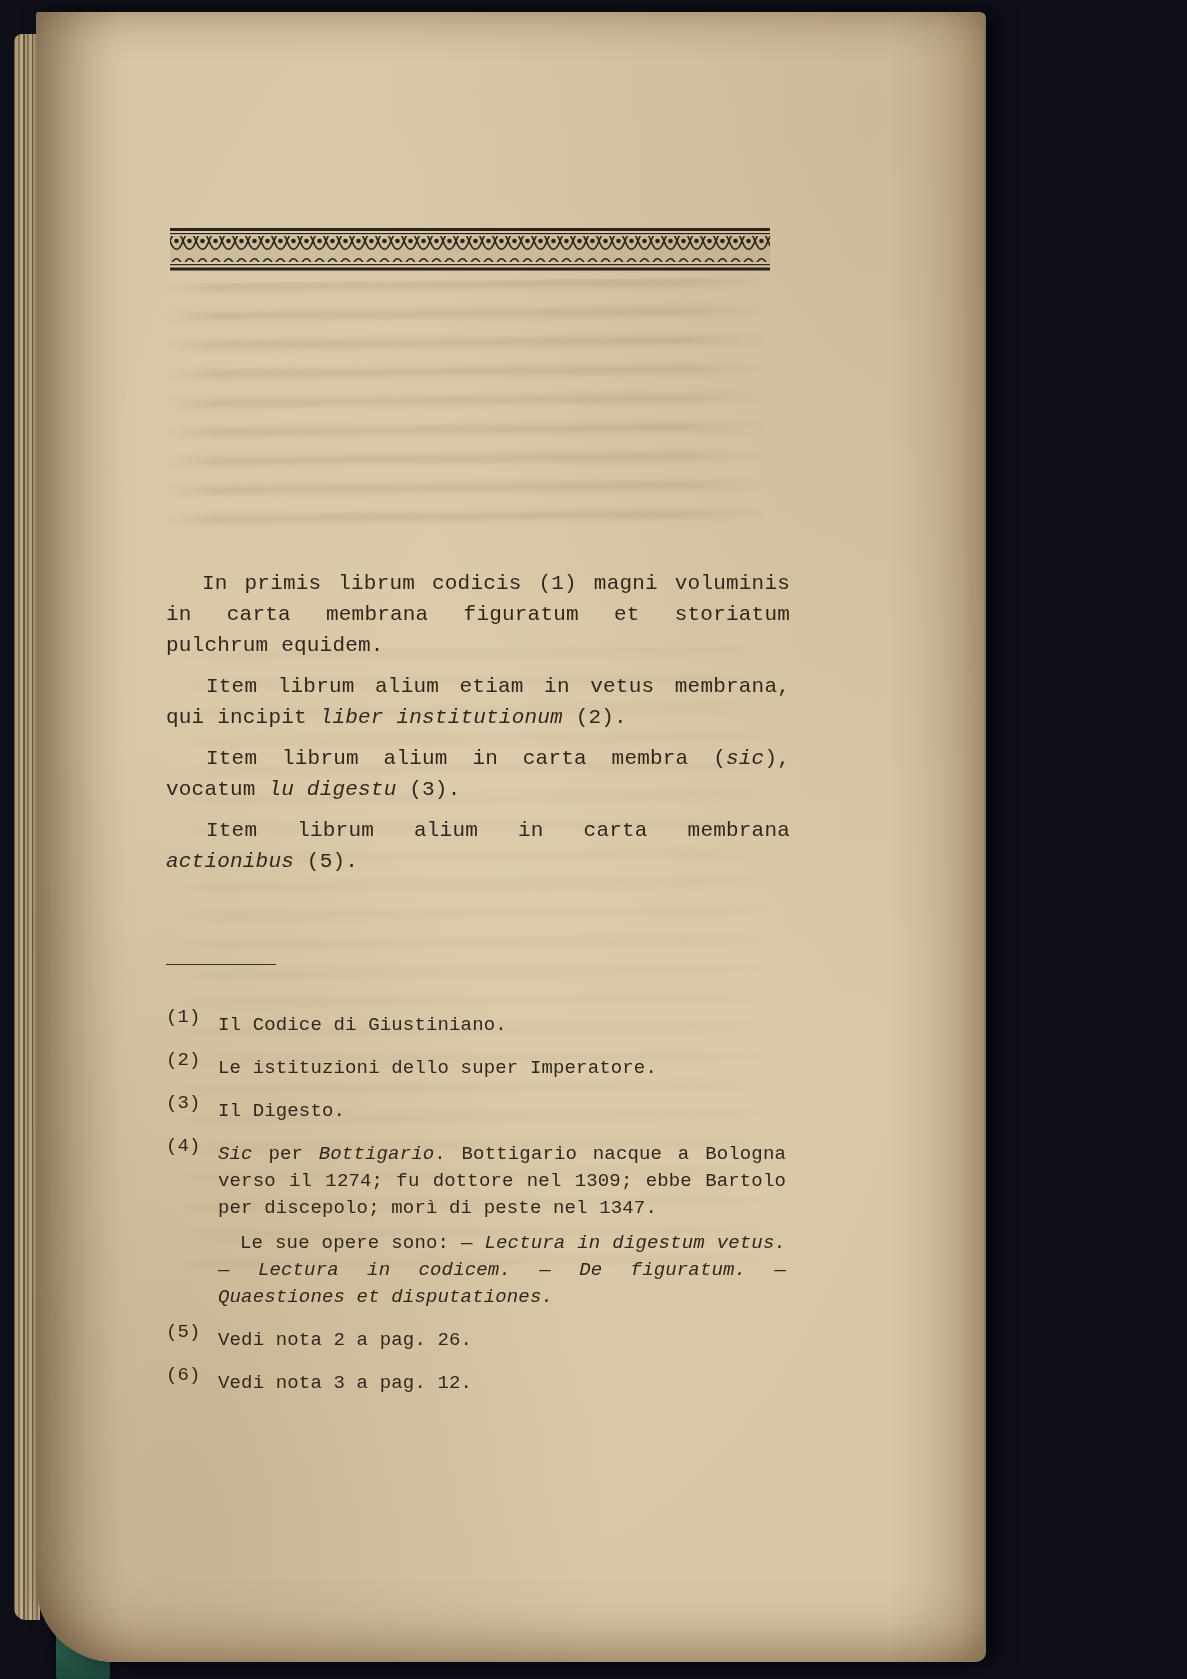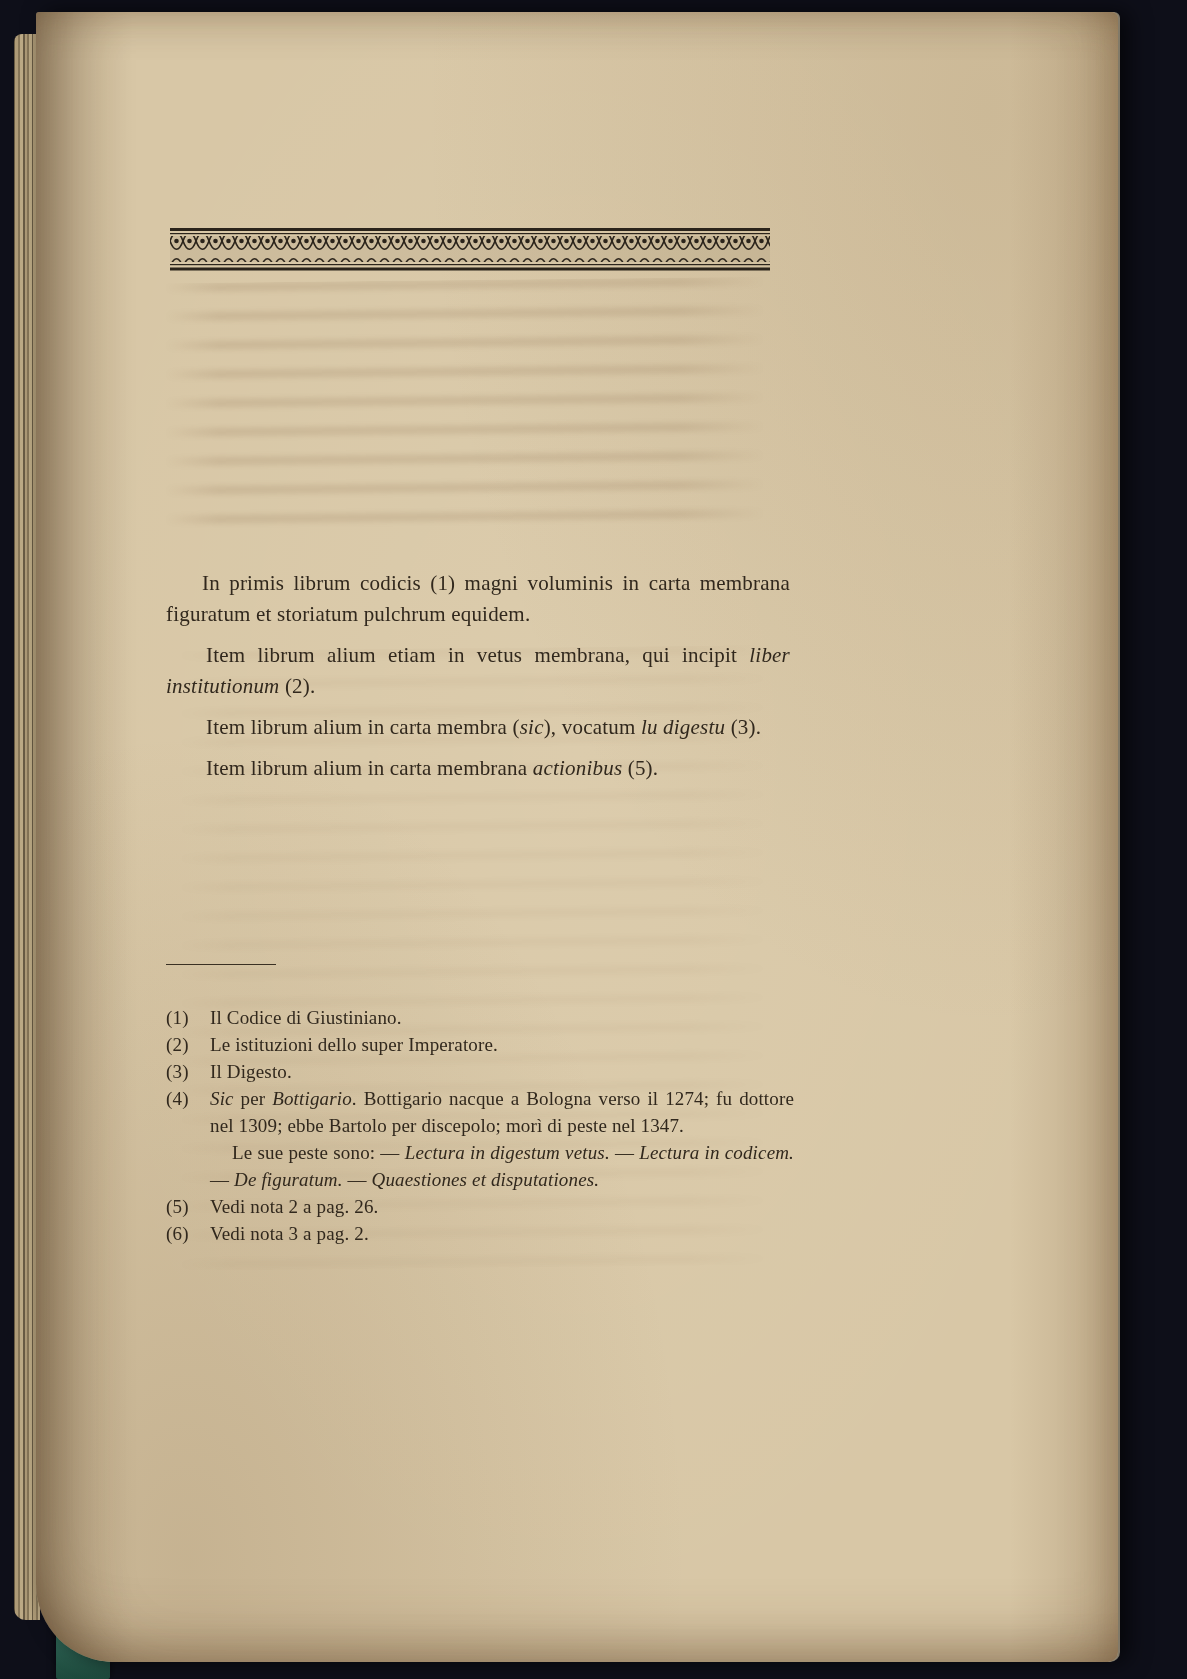--- a/index.html
+++ b/index.html
@@ -21,36 +21,37 @@
     border-radius:8px 0 0 12px;opacity:.95;
   }
 
   .bookmark{
     position:absolute;left:56px;top:1592px;width:54px;height:87px;z-index:1;
     background:linear-gradient(180deg,#3d7a67 0%,#2c6152 55%,#1e4a3d 100%);
     border-radius:2px;box-shadow:0 0 8px rgba(0,0,0,.6);
   }
 
   .page{
-    position:absolute;left:36px;top:12px;width:1082px;height:1650px;z-index:2;
+    position:absolute;left:36px;top:12px;width:948px;height:1650px;z-index:2;
     background-color:var(--paper);
     background-image:
       radial-gradient(ellipse at 88% 6%, rgba(130,100,60,.14), transparent 42%),
       radial-gradient(ellipse at 14% 94%, rgba(115,85,50,.18), transparent 38%),
       radial-gradient(ellipse at 50% 45%, rgba(255,248,230,.10), transparent 70%),
       linear-gradient(90deg, rgba(100,72,40,.22) 0%, rgba(100,72,40,0) 9%,
                       rgba(100,72,40,0) 90%, rgba(120,90,55,.25) 100%);
     box-shadow:
       inset 52px 0 70px -36px rgba(60,40,20,.50),
       inset -28px 0 55px -28px rgba(90,60,30,.40),
       inset 0 -46px 65px -34px rgba(90,60,30,.42),
       inset 0 26px 44px -26px rgba(110,80,45,.28),
       2px 0 0 rgba(232,217,182,.55),
       10px 0 22px rgba(0,0,0,.65);
     border-radius:3px 6px 10px 78px;
+    font-family:Liberation Mono, monospace;
   }
 
   
   .ghost{
     position:absolute;pointer-events:none;filter:blur(2.5px);
     transform:skewY(-.6deg);
     background:repeating-linear-gradient(180deg,
       rgba(115,82,50,.38) 0 9px, rgba(115,82,50,0) 9px 29px);
     -webkit-mask-image:linear-gradient(90deg,transparent 0,#000 9%,#000 86%,transparent 100%);
     mask-image:linear-gradient(90deg,transparent 0,#000 9%,#000 86%,transparent 100%);
@@ -75,21 +76,21 @@
   }
 
   .footnotes{
     position:absolute;left:130px;top:992px;width:628px;
     color:var(--ink);font-size:19px;line-height:27px;text-align:justify;
     letter-spacing:.15px;
   }
   .fn{display:flex;}
   .fn-label{flex:none;width:44px;}
   .fn-body{flex:1;}
-  .fn-body p{margin:0;}
+  .fn-body p{margin:8px;}
   .fn-body p.fn-sub{text-indent:22px;}
 </style>
 </head>
 <body>
 
 <div class="stage">
 
   <div class="page-edges"></div>
   <div class="bookmark"></div>
 
@@ -142,31 +143,31 @@
         <div class="fn">
           <span class="fn-label">(3)</span>
           <div class="fn-body">
             <p><span>Il Digesto.</span></p>
           </div>
         </div>
         <div class="fn">
           <span class="fn-label">(4)</span>
           <div class="fn-body">
             <p><i>Sic</i><span> per </span><i>Bottigario</i><span>. Bottigario nacque a Bologna verso il 1274; fu dottore nel 1309; ebbe Bartolo per discepolo; morì di peste nel 1347.</span></p>
-            <p class="fn-sub"><span>Le sue peste sono: — </span><i>Lectura in digestum vetus.</i><span> — </span><i>Lectura in codicem.</i><span> — </span><i>De figuratum.</i><span> — </span><i>Quaestiones et disputationes.</i></p>
+            <p class="fn-sub"><span>Le sue opere sono: — </span><i>Lectura in digestum vetus.</i><span> — </span><i>Lectura in codicem.</i><span> — </span><i>De figuratum.</i><span> — </span><i>Quaestiones et disputationes.</i></p>
           </div>
         </div>
         <div class="fn">
           <span class="fn-label">(5)</span>
           <div class="fn-body">
             <p><span>Vedi nota 2 a pag. 26.</span></p>
           </div>
         </div>
         <div class="fn">
           <span class="fn-label">(6)</span>
           <div class="fn-body">
-            <p><span>Vedi nota 3 a pag. 2.</span></p>
+            <p><span>Vedi nota 3 a pag. 12.</span></p>
           </div>
         </div>
       </div>
 
   </div>
 </div>
 
 </body></html>

